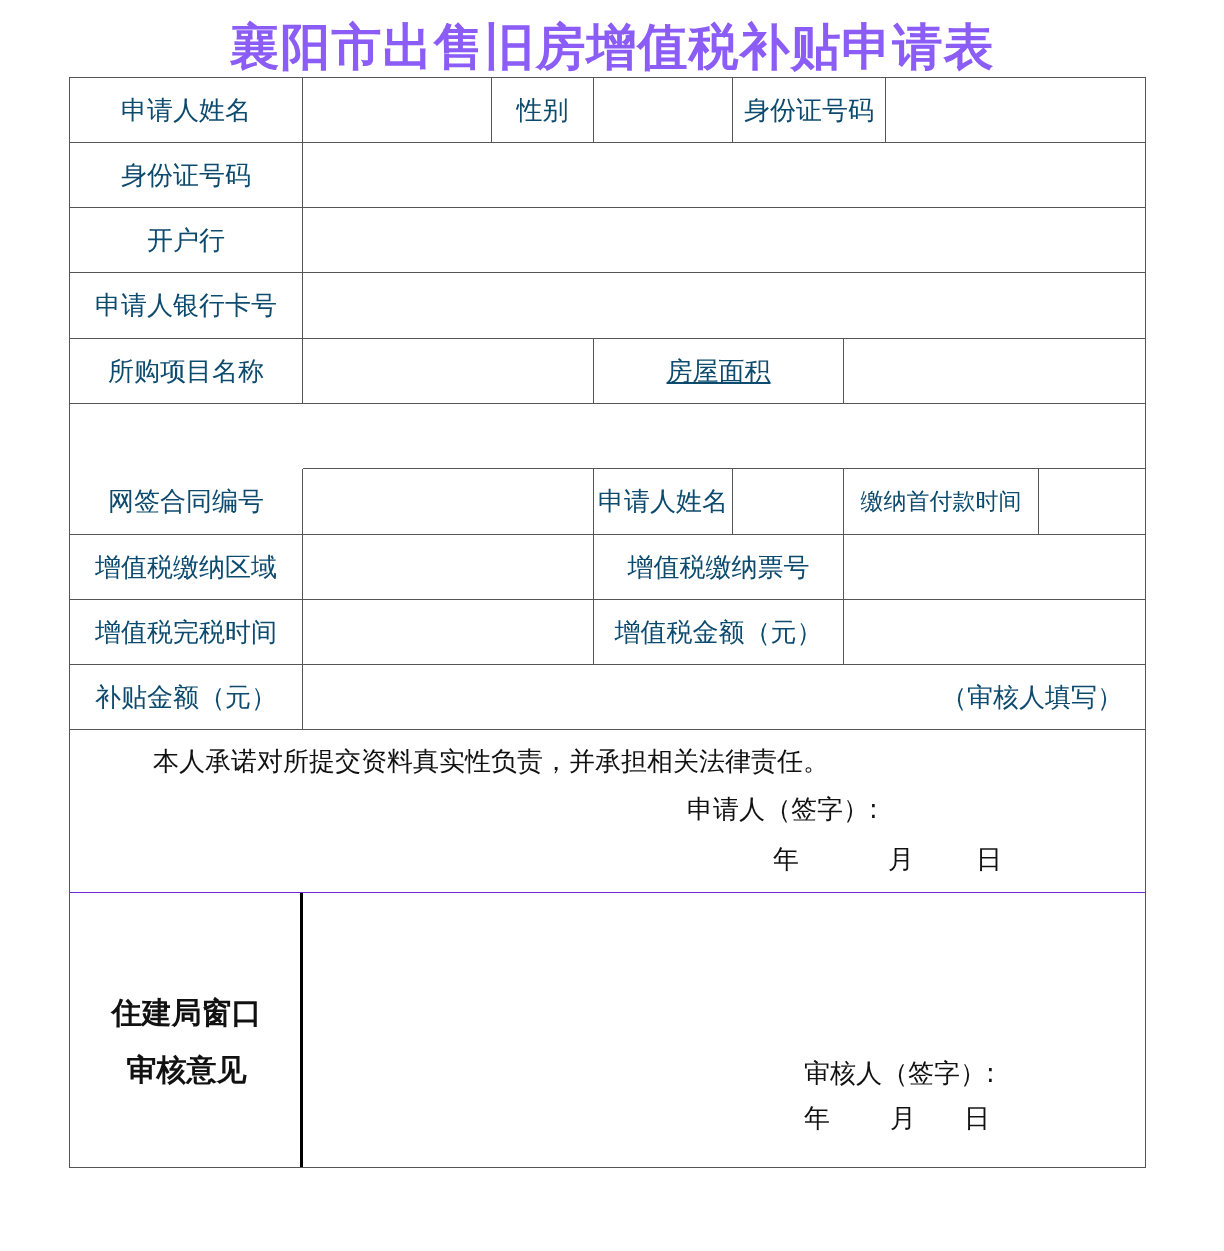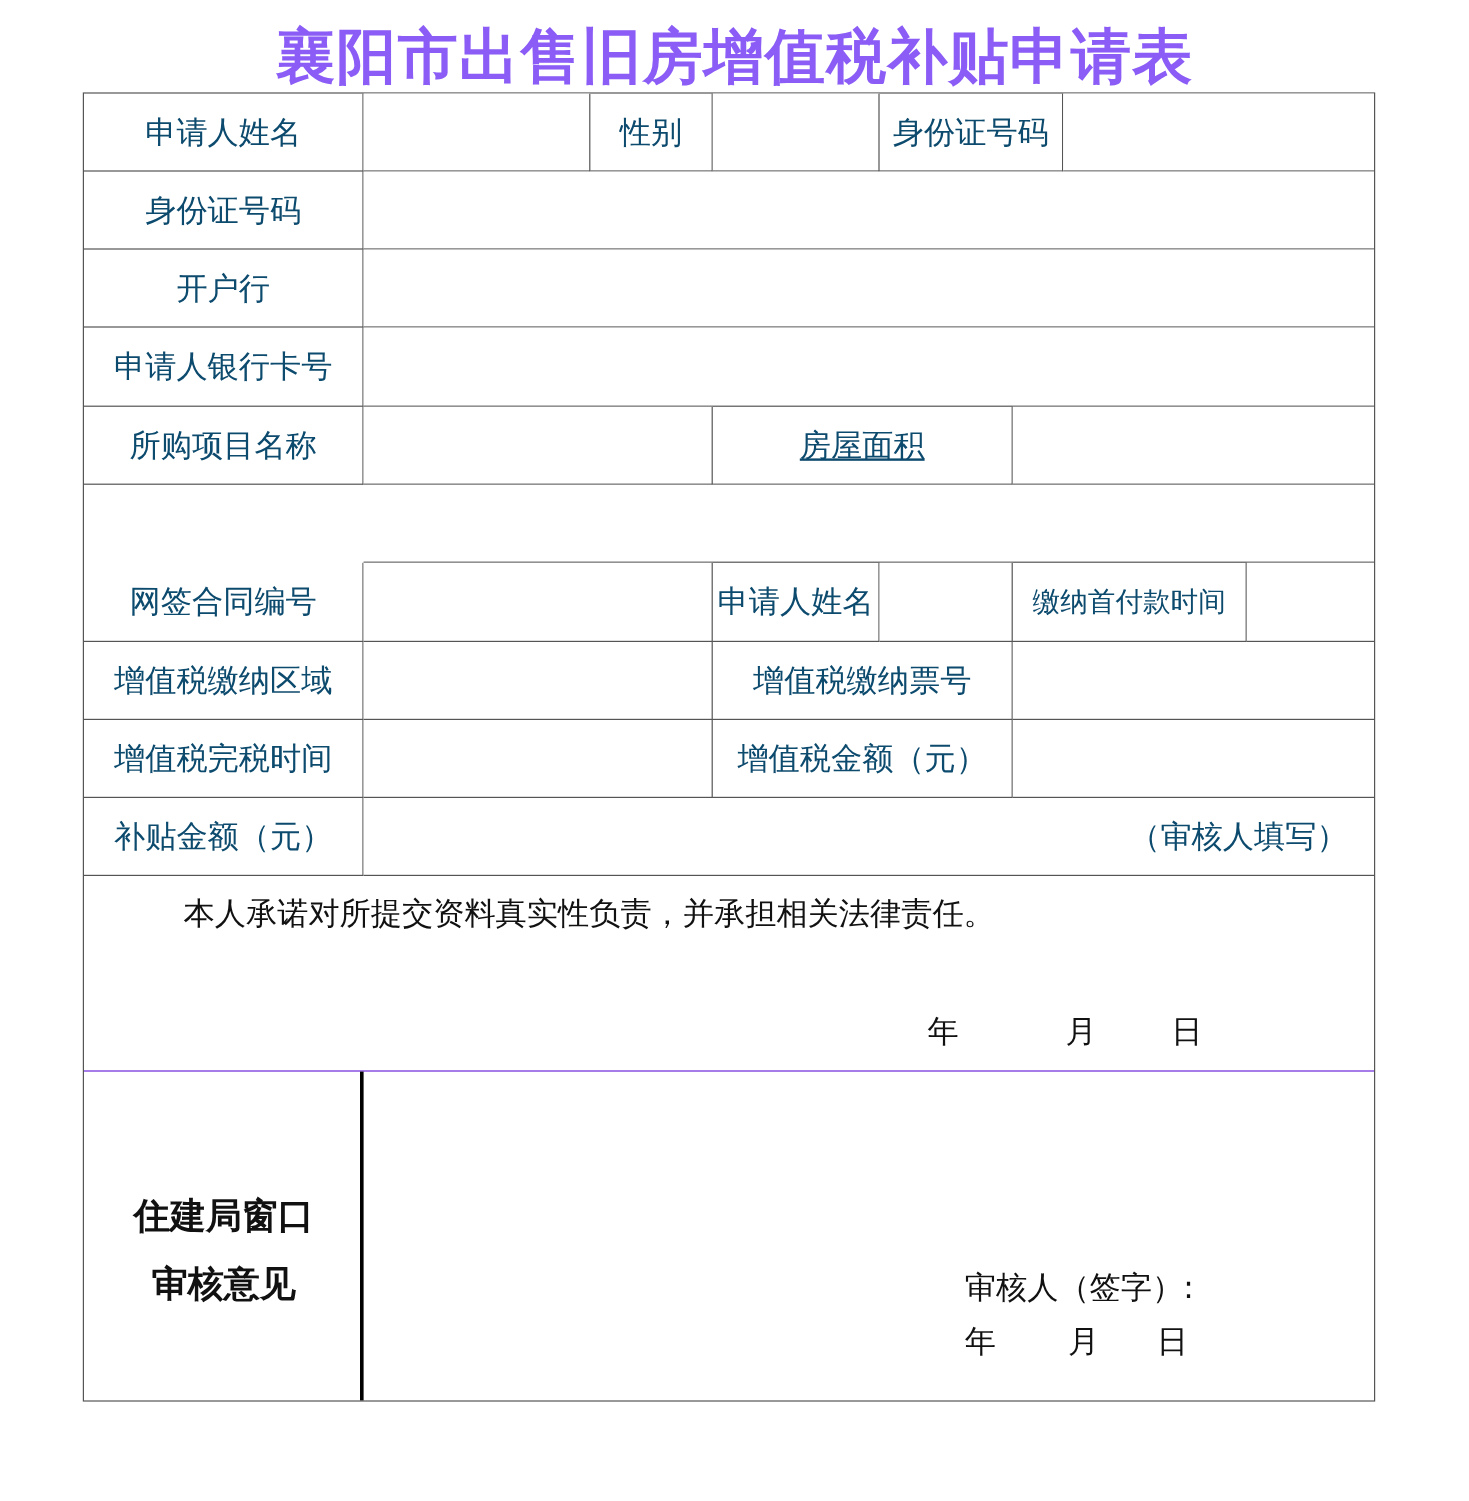--- a/index.html
+++ b/index.html
@@ -66,20 +66,21 @@
   <div class="cell" style="left:524px;top:522px;width:250px;height:65px;">增值税金额（元）</div>
   <div class="cell input noright" style="left:774px;top:522px;width:301px;height:65px;"></div>
 
   <div class="cell" style="left:0;top:587px;width:233px;height:65px;">补贴金额（元）</div>
   <div class="cell input noright" style="left:233px;top:587px;width:842px;height:65px;justify-content:flex-end;padding-right:22px;">
     <span>（审核人填写）</span>
   </div>
 
   <div class="decl">
     <span class="line1">本人承诺对所提交资料真实性负责，并承担相关法律责任。</span>
+    <span class="sign">申请人（签字）:</span>
     <span class="date" style="left:703px;">年</span>
     <span class="date" style="left:818px;">月</span>
     <span class="date" style="left:906px;">日</span>
   </div>
 
   <div class="review-label">
     <span style="top:100px;">住建局窗口</span>
     <span style="top:157px;">审核意见</span>
   </div>
   <div class="review-body">

